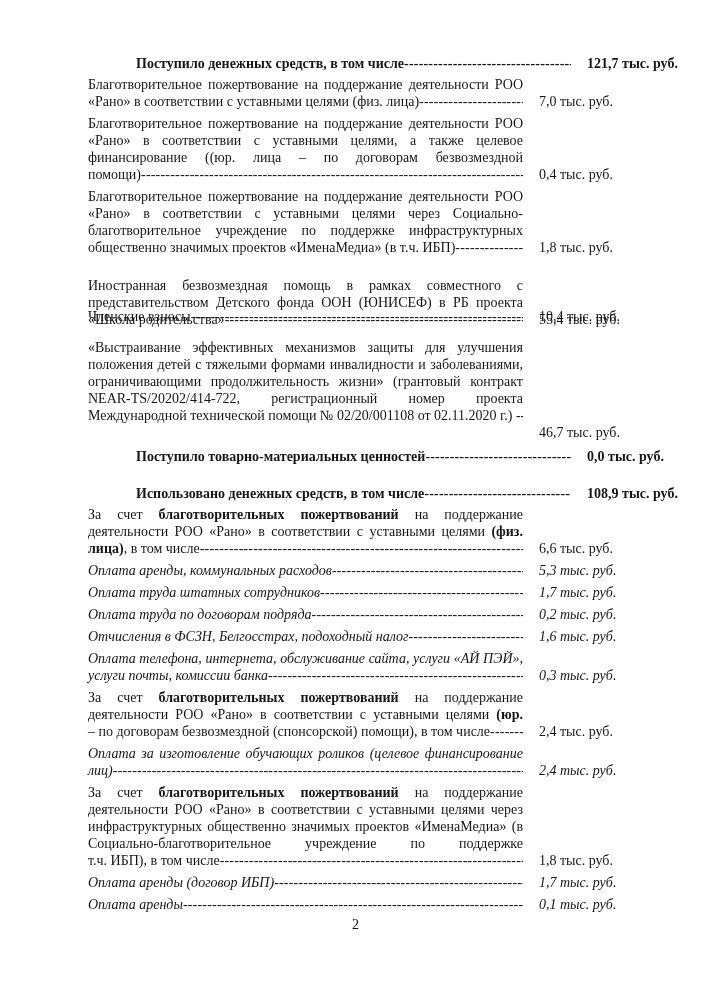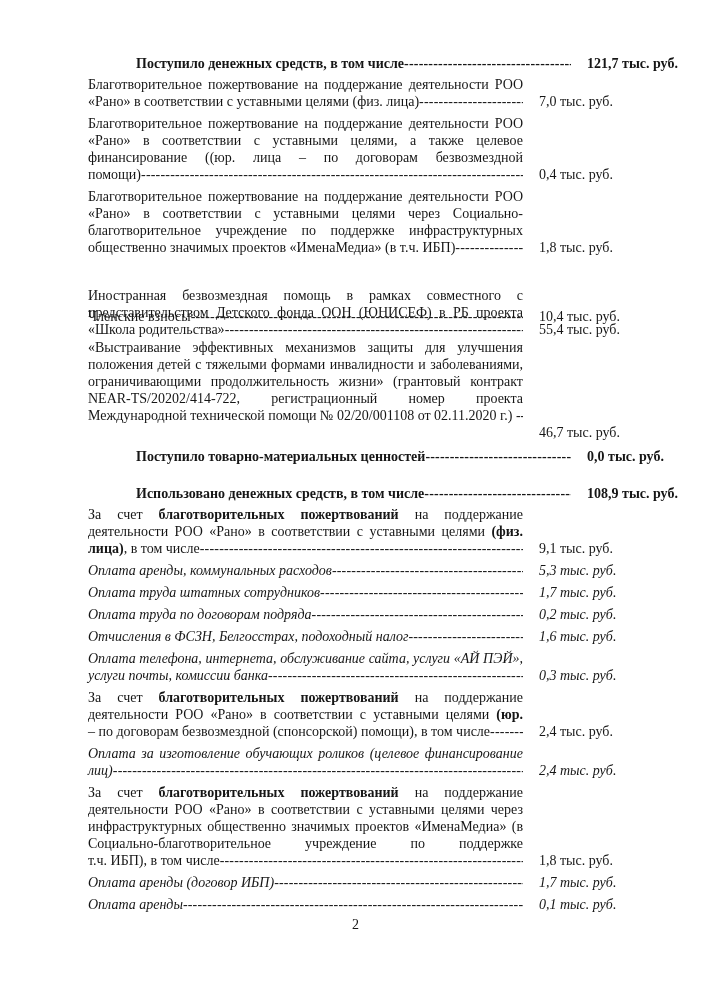--- a/index.html
+++ b/index.html
@@ -66,21 +66,21 @@
 </div>
 
 <div class="row" style="top:261px;height:17px;margin-top:47px;">
   <div class="txt dashfill">
       <span>Членские взносы</span>
       <span class="dashes"></span>
     </div>
   <div class="amt">10,4 тыс. руб.</div>
 </div>
 
-<div class="row" style="top:287px;height:51px;">
+<div class="row" style="top:277px;height:51px;">
   <div class="txt">
     <span class="just">Иностранная безвозмездная помощь в рамках совместного с</span>
     <span class="just">представительством Детского фонда ООН (ЮНИСЕФ) в РБ проекта</span>
     <span class="dashfill">
         <span>«Школа родительства» </span>
         <span class="dashes"></span>
       </span>
   </div>
   <div class="amt">55,4 тыс. руб.</div>
 </div>
@@ -115,21 +115,21 @@
 <div class="row" style="top:506px;height:51px;">
   <div class="txt">
     <span class="just"><span>За счет </span> <b>благотворительных пожертвований</b> <span> на поддержание</span></span>
     <span class="just"><span>деятельности РОО «Рано» в соответствии с уставными целями </span> <b>(физ.</b></span>
     <span class="dashfill">
         <b>лица)</b>
         <span>, в том числе </span>
         <span class="dashes"></span>
       </span>
   </div>
-  <div class="amt">9,1 тыс. руб.</div>
+  <div class="amt">6,6 тыс. руб.</div>
 </div>
 
 <div class="row ital" style="top:562px;height:17px;">
   <div class="txt dashfill">
       <span>Оплата аренды, коммунальных расходов </span>
       <span class="dashes"></span>
     </div>
   <div class="amt">5,3 тыс. руб.</div>
 </div>
 <div class="row ital" style="top:584px;height:17px;">

